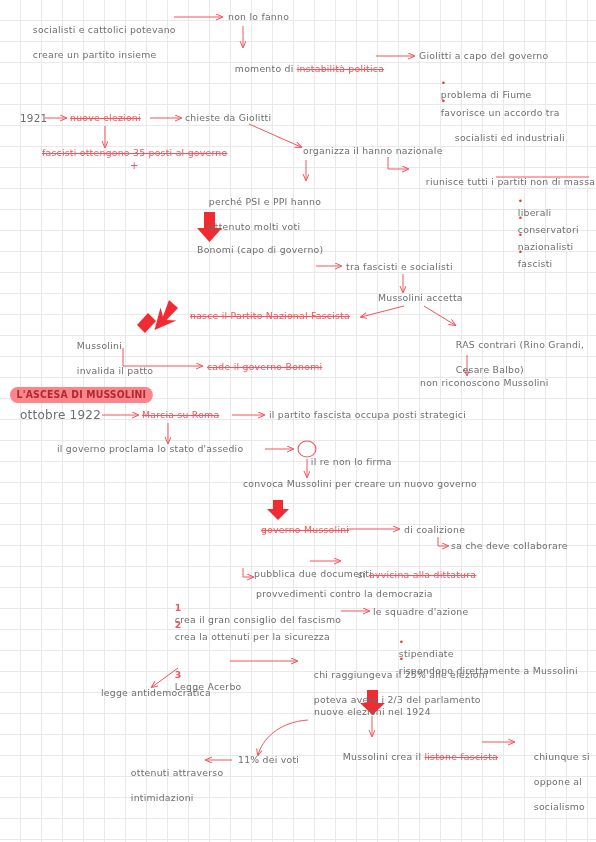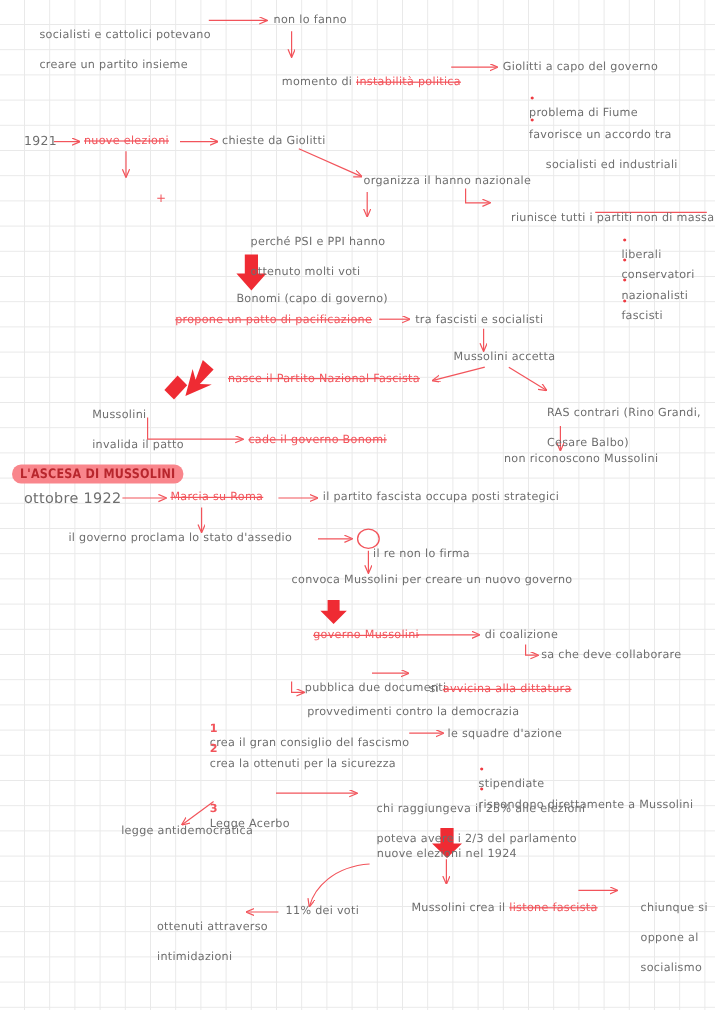--- a/index.html
+++ b/index.html
@@ -181,20 +181,21 @@
     <span>favorisce un accordo tra</span><br>
     <span style="padding-left:14px">socialisti ed industriali</span>
   </div>
 
   <div class="n" style="left:20px;top:112px;font-size:10.4px;">1921</div>
 
   <div class="n strike" style="left:70px;top:112px;">nuove elezioni</div>
 
   <div class="n" style="left:185px;top:112px;">chieste da Giolitti</div>
 
+  <div class="n strike" style="left:42px;top:147px;">fascisti ottengono 35 posti al governo</div>
 
   <div class="n red" style="left:130px;top:160px;font-size:10px;">+</div>
 
   <div class="n" style="left:303px;top:145px;">organizza il hanno nazionale</div>
 
   <div class="n" style="left:413px;top:163px;">
     <span>riunisce tutti i </span><span>partiti non di massa</span>
   </div>
 
   <div class="n" style="left:505px;top:182px;">
@@ -214,21 +215,20 @@
     <span>fascisti</span>
   </div>
 
   <div class="n" style="left:196px;top:183px;">
     <span>perché PSI e PPI hanno</span><br>
     <span>ottenuto molti voti</span>
   </div>
 
   <div class="n" style="left:197px;top:244px;">Bonomi (capo di governo)</div>
 
-  <div class="n strike" style="left:146px;top:261px;">propone un patto di pacificazione</div>
 
   <div class="n" style="left:346px;top:261px;">tra fascisti e socialisti</div>
 
   <div class="n" style="left:378px;top:292px;">Mussolini accetta</div>
 
   <div class="n strike" style="left:190px;top:310px;">nasce il Partito Nazional Fascista</div>
 
   <div class="n" style="left:443px;top:326px;">
     <span>RAS contrari (Rino Grandi,</span><br>
     <span>Cesare Balbo)</span>

